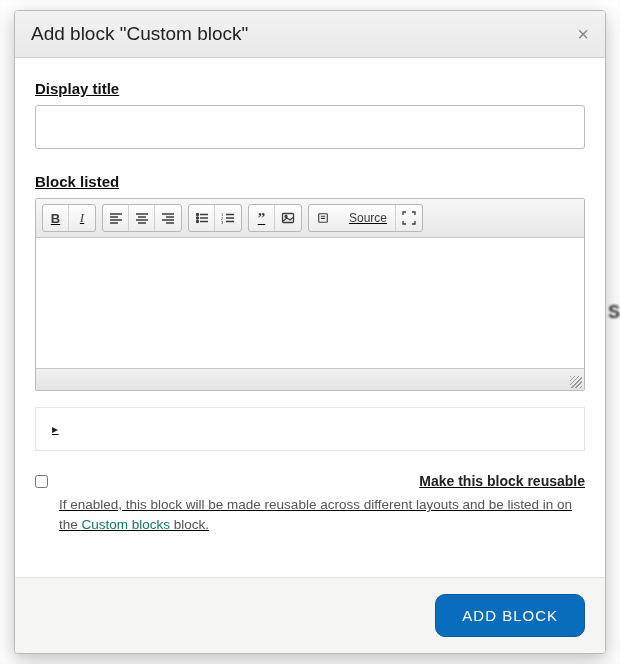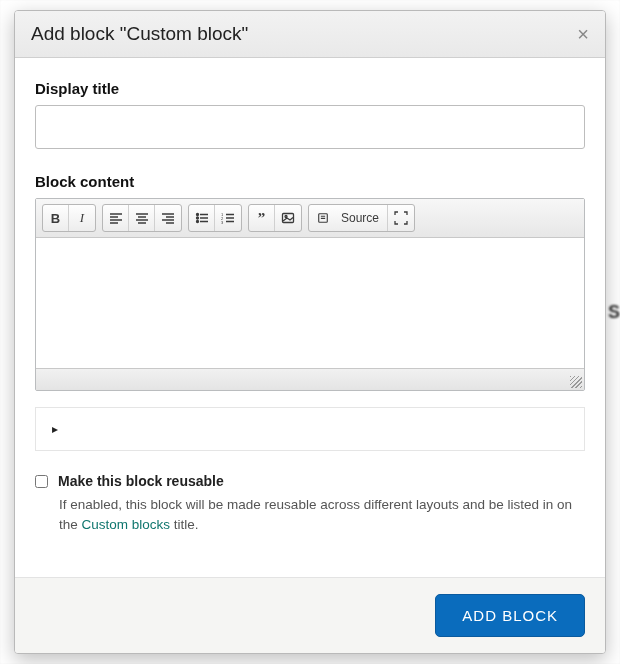--- a/index.html
+++ b/index.html
@@ -35,20 +35,21 @@
       border-bottom: 1px solid #cfcfcf;
       padding: 12px 16px;
       display: flex; align-items: center; justify-content: space-between;
     }
     .modal-title { font-size: 19px; font-weight: 400; color: #222; }
     .modal-close { color: #888; font-size: 20px; cursor: pointer; line-height: 1; }
 
     .modal-body {
       flex: 1; overflow-y: auto; padding: 22px 20px 12px 20px;
       background: #fff;
+      text-decoration: underline;
     }
     .modal-body::-webkit-scrollbar { width: 10px; }
     .modal-body::-webkit-scrollbar-thumb { background: #c7c7c7; border-radius: 6px; }
 
     .form-label { font-weight: bold; font-size: 15px; color: #111; margin-bottom: 8px; display: block; }
 
     .text-input {
       width: 100%;
       height: 44px;
       border: 1px solid #bdbdbd;
@@ -80,21 +81,21 @@
     }
     .tb-btn {
       width: 26px; height: 26px;
       display: flex; align-items: center; justify-content: center;
       border-right: 1px solid #d0d0d0;
       cursor: pointer;
       font-size: 13px;
       color: #3b3b3b;
     }
     .tb-btn:last-child { border-right: none; }
-    .tb-btn.wide { width: auto; padding: 0 8px; font-size: 12px; gap: 12px; }
+    .tb-btn.wide { width: auto; padding: 0 8px; font-size: 12px; gap: 20px; }
     .tb-btn svg { width: 14px; height: 14px; }
 
     .editor-area {
       min-height: 130px;
       padding: 8px;
       background: #fff;
     }
     .editor-footer {
       height: 22px;
       background: linear-gradient(#f1f1f1,#e4e4e4);
@@ -114,37 +115,37 @@
     .details-summary {
       color: #1178c0;
       font-size: 17px;
       letter-spacing: 0.5px;
       font-weight: 400;
       cursor: pointer;
       display: flex; align-items: center; gap: 8px;
     }
     .details-summary .caret { color: #222; font-size: 12px; }
 
-    .checkbox-row { margin-top: 22px; display: flex; gap: 10px; align-items: flex-start; }
+    .checkbox-row { margin-top: 22px; display: flex; gap: 10px; align-items: flex-start; justify-content: space-between; }
     .checkbox-row input { margin-top: 2px; width: 13px; height: 13px; }
     .checkbox-label { font-size: 14px; font-weight: 600; color: #222; }
     .checkbox-help { font-size: 13.5px; color: #555; margin: 6px 0 0 24px; line-height: 1.45; }
     .checkbox-help a { color: #0f766e; text-decoration: none; }
 
     .modal-footer {
       background: #f5f5f3;
       border-top: 1px solid #e3e3e3;
       padding: 16px 20px;
       display: flex; justify-content: flex-end;
     }
     .btn-primary {
       background: #0a6cbd;
       color: #fff;
       border: 1px solid #0a5a9e;
-      border-radius: 5px;
+      border-radius: 10px;
       padding: 12px 26px;
       font-size: 15px;
       letter-spacing: 1px;
       cursor: pointer;
     }
 
     
     .ico { stroke: #3b3b3b; stroke-width: 1.3; fill: none; }
   </style>
 </head>
@@ -159,21 +160,21 @@
   <div class="modal-header">
     <div class="modal-title">Add block "Custom block"</div>
     <div class="modal-close">×</div>
   </div>
 
   <div class="modal-body">
 
     <label class="form-label">Display title</label>
     <input type="text" class="text-input" value="" style="">
 
-    <label class="form-label">Block content</label>
+    <label class="form-label">Block listed</label>
 
     <div class="editor-wrap">
       <div class="toolbar">
 
         <div class="tb-group">
           <div class="tb-btn" style="font-weight:bold">B</div>
           <div class="tb-btn" style="font-style:italic;font-family:serif">I</div>
         </div>
 
         <div class="tb-group">
@@ -283,21 +284,21 @@
       <div class="details-summary">
         <span class="caret">▸</span>
       </div>
     </div>
 
     <div class="checkbox-row">
       <input type="checkbox" style="">
       <label class="checkbox-label">Make this block reusable</label>
     </div>
     <div class="checkbox-help">
-      <span>If enabled, this block will be made reusable across different layouts and be listed in on the </span><a href="#">Custom blocks</a><span> title.</span>
+      <span>If enabled, this block will be made reusable across different layouts and be listed in on the </span><a href="#">Custom blocks</a><span> block.</span>
     </div>
 
   </div>
 
   <div class="modal-footer">
     <button class="btn-primary">ADD BLOCK</button>
   </div>
 
 </div>
 

